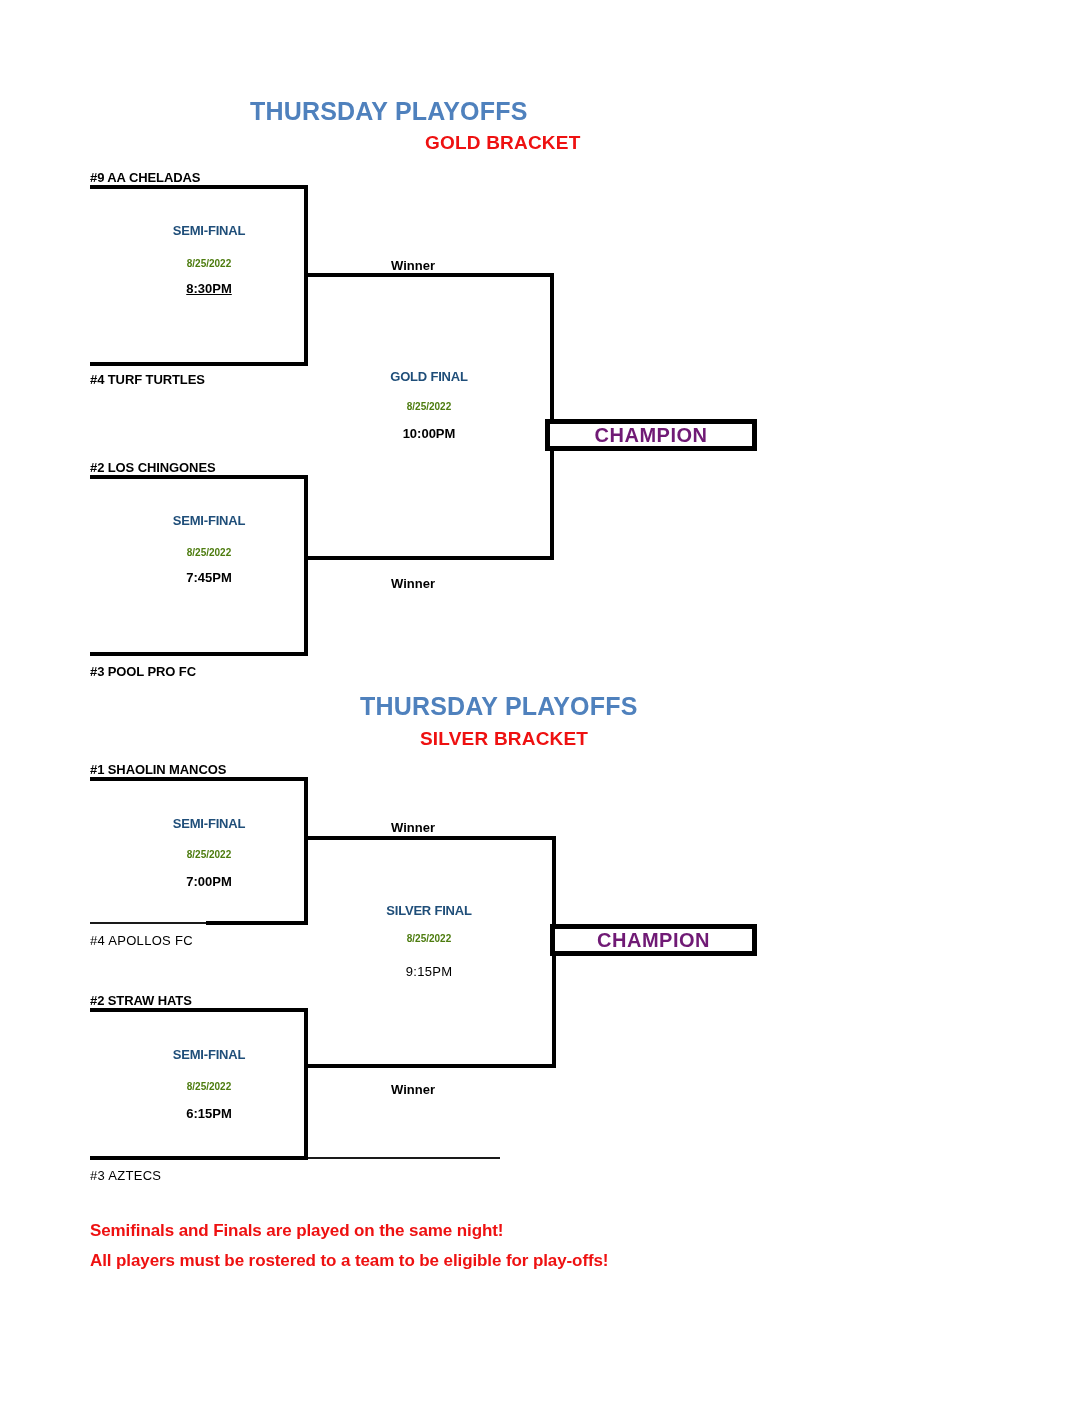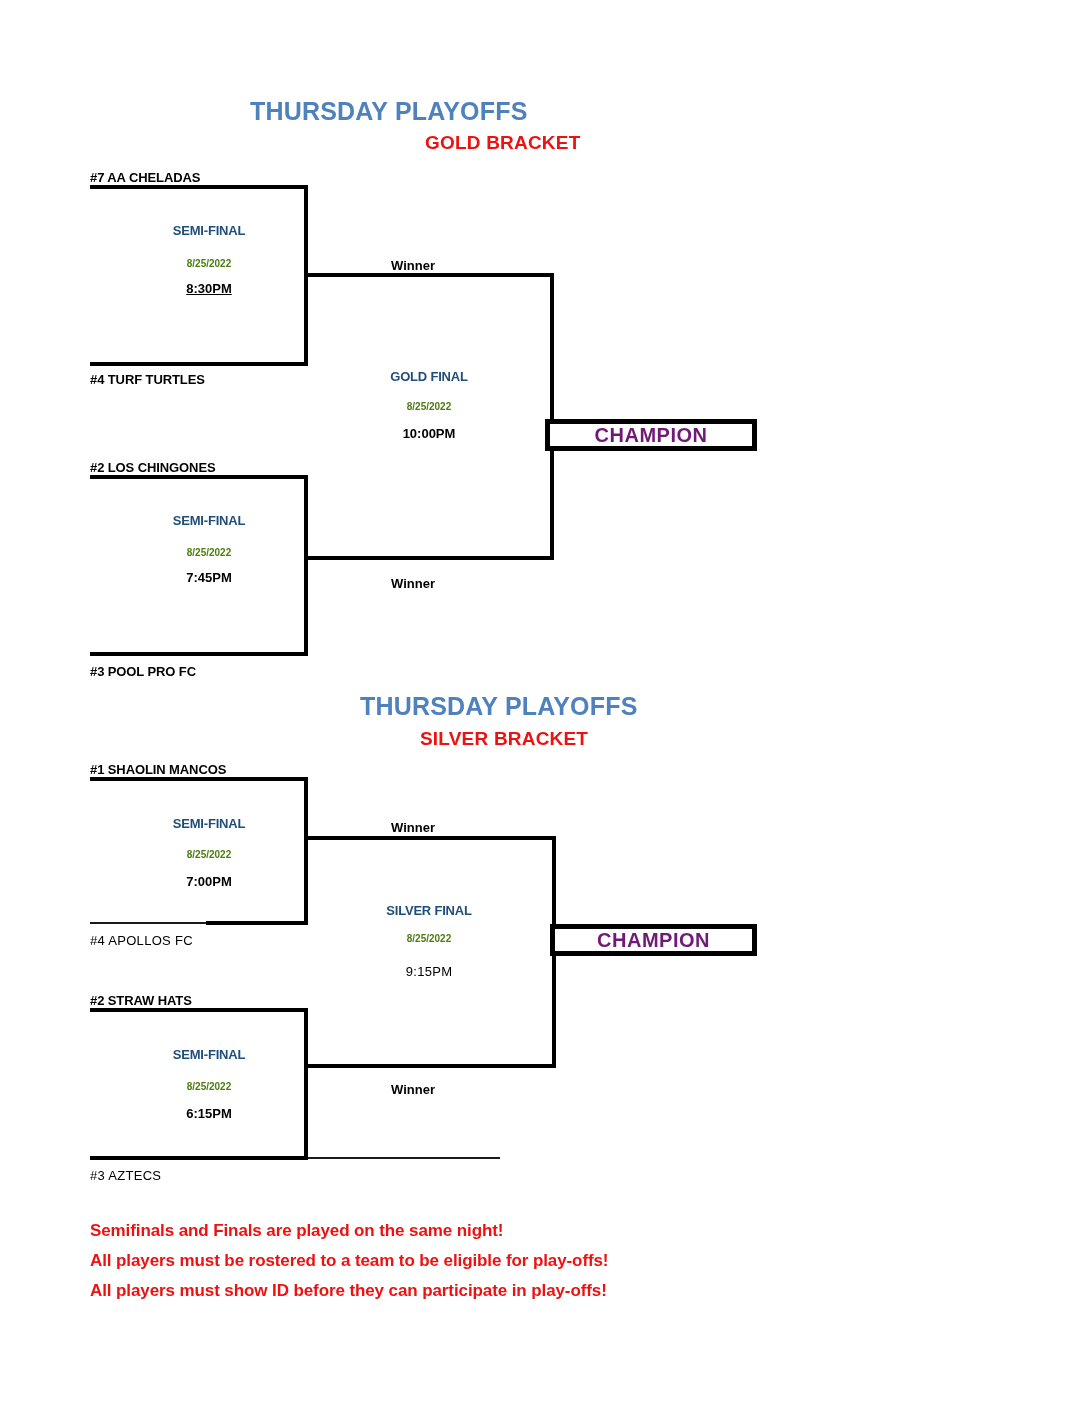--- a/index.html
+++ b/index.html
@@ -112,21 +112,21 @@
   }
 </style>
 </head>
 <body>
 
 <div id="page">
 
   <div class="abs title-main" style="left:250px; top:97px;">THURSDAY PLAYOFFS</div>
   <div class="abs title-sub" style="left:425px; top:132px;">GOLD BRACKET</div>
 
-  <div class="abs team-label" style="left:90px; top:170px;">#7 AA CHELADAS</div>
+  <div class="abs team-label" style="left:90px; top:170px;">#9 AA CHELADAS</div>
   <div class="abs team-label" style="left:90px; top:372px;">#4 TURF TURTLES</div>
   <div class="abs team-label" style="left:90px; top:460px;">#2 LOS CHINGONES</div>
   <div class="abs team-label" style="left:90px; top:664px;">#3 POOL PRO FC</div>
 
   <div class="hline" style="left:90px; top:185px;  width:218px;"></div>
   <div class="hline" style="left:90px; top:362px;  width:218px;"></div>
   <div class="vline" style="left:304px; top:185px; height:181px;"></div>
 
   <div class="abs match-title" style="left:154px; top:223px; width:110px;">SEMI-FINAL</div>
   <div class="abs match-date" style="left:154px; top:258px; width:110px;">8/25/2022</div>
@@ -191,15 +191,14 @@
   <div class="abs match-title" style="left:374px; top:903px; width:110px;">SILVER FINAL</div>
   <div class="abs match-date" style="left:374px; top:933px; width:110px;">8/25/2022</div>
   <div class="abs match-time light" style="left:374px; top:964px; width:110px;">9:15PM</div>
 
   <div class="champion-box" style="left:550px; top:924px; width:207px; height:32px;">
     <span class="champion-text">CHAMPION</span>
   </div>
 
   <div class="abs note" style="left:90px; top:1251px;">All players must be rostered to a team to be eligible for play-offs!</div>
   <div class="abs note" style="left:90px; top:1221px;">Semifinals and Finals are played on the same night!</div>
-  <div class="abs note" style="left:90px; top:1281px;">All players must show ID before they can participate in play-offs!</div>
 
 </div>
 
 </body></html>

